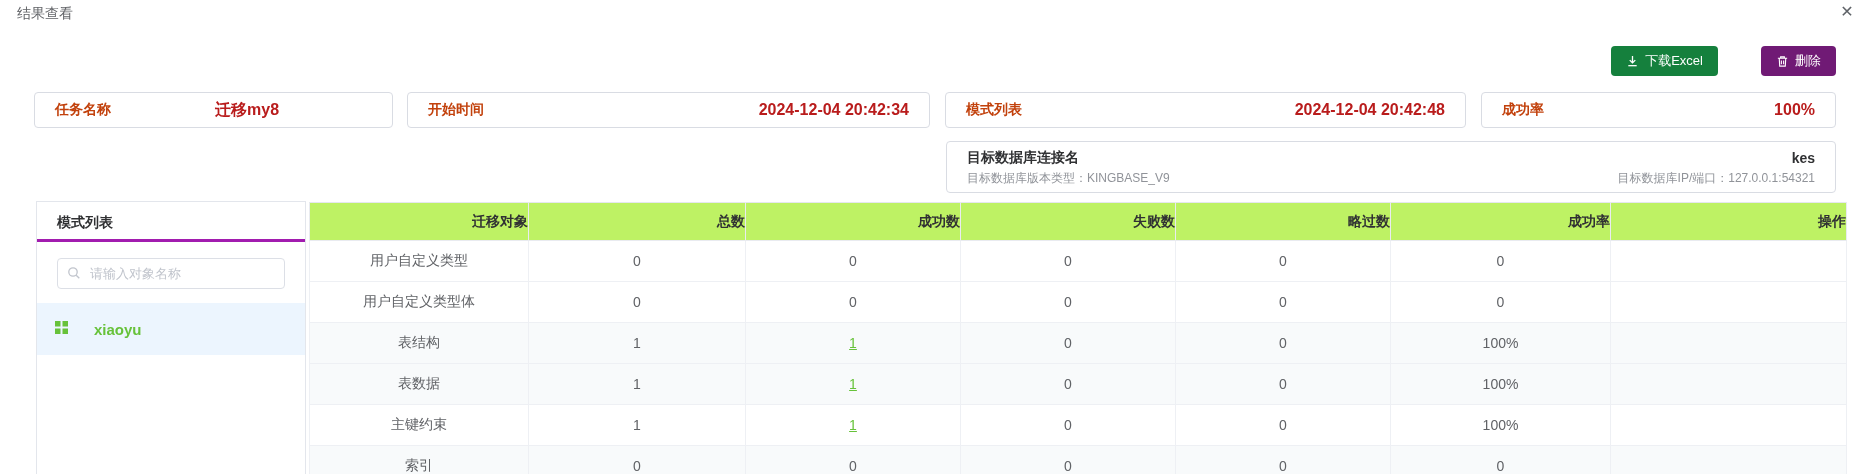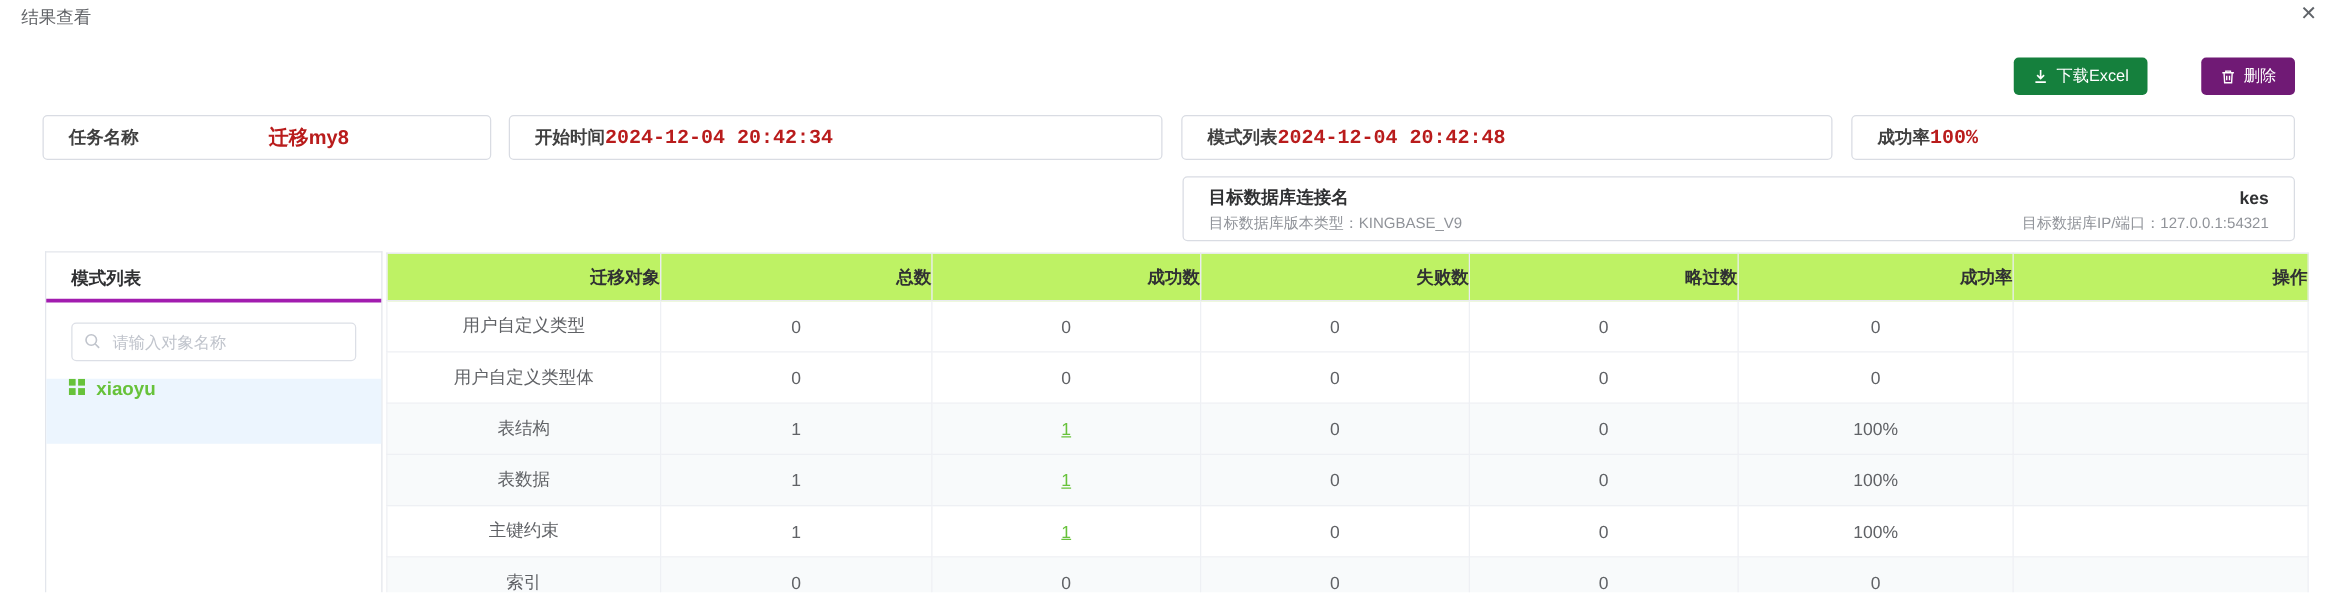--- a/index.html
+++ b/index.html
@@ -14,42 +14,42 @@
   .toolbar { position:absolute; top:46px; right:33px; display:flex; gap:11px; }
   .btn { display:flex; align-items:center; gap:6px; height:30px; padding:0 15px; border:none;
     border-radius:4px; color:#fff; font-size:13px; cursor:pointer;
     font-family:"Liberation Sans","DejaVu Sans",sans-serif; }
   .btn.primary { background:#15803d; }
   .btn.danger  { background:#701a75;margin-left:32px; }
   .btn svg { display:block; }
 
   .fbox { position:absolute; border:1px solid #d9dce3; border-radius:4px; background:#fff; }
   .r1 { top:92px; height:36px; display:flex; align-items:center; padding:0 20px; }
-  .r1 .lbl { font-size:14px; font-weight:700; color:#404040; }
+  .r1 .lbl { font-size:14px; font-weight:700; color:#c2410c; }
   .r1 .val { font-size:16px; font-weight:700; color:#b91c1c; }
   .r1.name-box .lbl { width:160px; }
-  .r1.spread { justify-content:flex-start;font-family:Liberation Mono, monospace; }
+  .r1.spread { justify-content:space-between; }
 
   .r2 { top:141px; height:52px; padding:7px 20px 0 20px; }
   .r2 .line1 { display:flex; justify-content:space-between; align-items:center; }
   .r2 .line1 .lbl, .r2 .line1 .val { font-size:14px; font-weight:700; color:#303133; }
   .r2 .line2 { display:flex; justify-content:space-between; align-items:center; margin-top:3px; }
   .r2 .line2 span { font-size:12px; color:#909399; }
 
   .sidebar { position:absolute; left:36px; top:201px; width:270px; height:274px;
     border:1px solid #e3e6ec; border-bottom:none; background:#fff; }
   .sidebar-header { height:40px; line-height:40px; padding-left:20px; font-size:14px;
     font-weight:700; color:#303133; border-bottom:3px solid #a21caf; }
   .search-wrap { position:relative; margin:16px 20px 14px 20px; }
   .search-wrap input { width:100%; height:31px; border:1px solid #dcdfe6; border-radius:4px;
     padding:0 8px 0 32px; font-size:13px; color:#606266; outline:none;
     font-family:"Liberation Sans","DejaVu Sans",sans-serif; }
   .search-wrap input::placeholder { color:#c0c4cc; }
   .search-ic { position:absolute; left:10px; top:8px; }
-  .schema-item { height:52px; display:flex; gap:9px; padding-left:18px;
+  .schema-item { height:52px; display:flex; align-items:center; gap:26px; padding-left:18px;
     cursor:pointer; }
   .schema-item.selected { background:#ecf5fe; }
   .schema-item .s-label { font-size:15px; font-weight:700; color:#67c23a; }
 
   .result-table { position:absolute; left:309px; top:202px; width:1537px;
     border-collapse:collapse; table-layout:fixed; background:#fff; font-size:14px; }
   .result-table th { height:38px; background:#bef264; color:#303133; font-weight:700;
     border:1px solid #e9ebf0; border-top:1px solid #e5e8ee; text-align:right; }
   .result-table td { height:41px; text-align:center; border:1px solid #eef0f4;
     border-top:none; color:#606266; }

